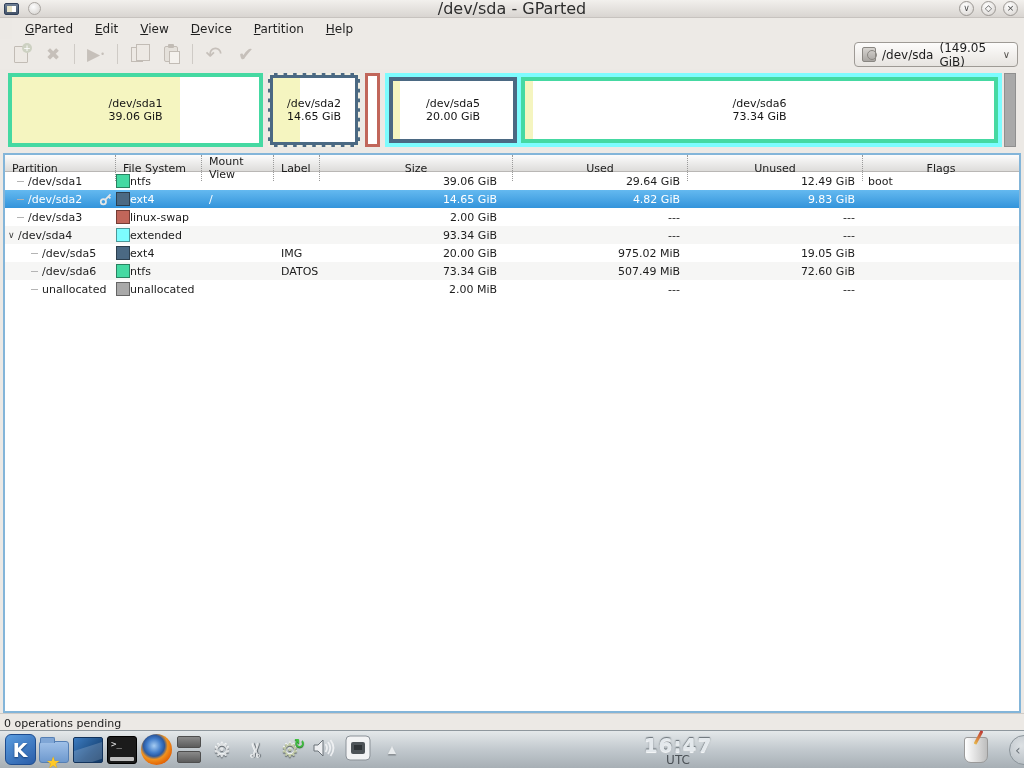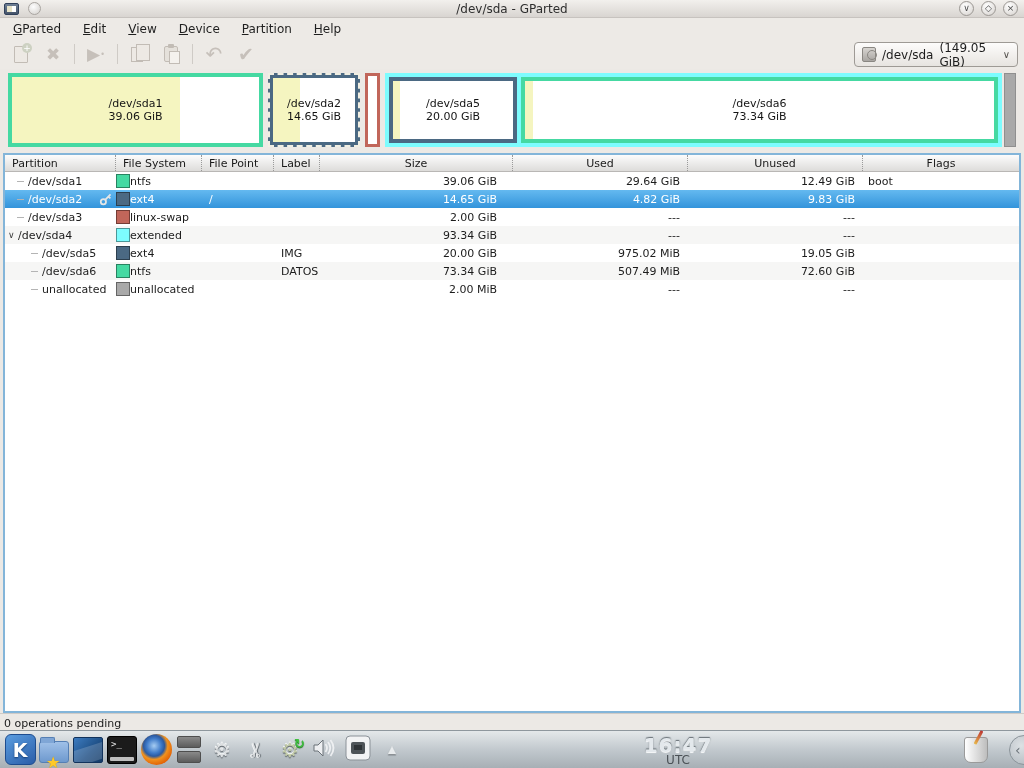--- a/index.html
+++ b/index.html
@@ -7,28 +7,28 @@
   body { font-family:"DejaVu Sans", sans-serif; background:#ECE9E5; color:#1c1c1c; position:relative; }
 
   
   .titlebar { height:18px; background:linear-gradient(#F2F0ED,#D9D5D1); border-bottom:1px solid #C7C3BF;
               display:flex; align-items:center; position:relative; }
   .app-icon { width:15px; height:12px; margin-left:4px; background:linear-gradient(#6f7f95,#45546a);
               border:1px solid #30405a; border-radius:2px; position:relative; }
   .app-icon::after{ content:""; position:absolute; left:2px; top:2px; right:2px; bottom:2px; background:linear-gradient(90deg,#e8e4c8 55%,#ffffff 55%); }
   .tb-circle { width:13px; height:13px; border-radius:50%; margin-left:9px;
                background:radial-gradient(circle at 40% 35%, #fdfdfd, #d2cfcb); border:1px solid #a9a5a1; }
-  .tb-title { position:absolute; left:0; right:0; text-align:center; font-size:12px; color:#2e2e2e; }
+  .tb-title { position:absolute; left:0; right:0; text-align:center; font-size:16px; color:#2e2e2e; }
   .win-controls { margin-left:auto; display:flex; gap:7px; margin-right:6px; z-index:2; }
   .win-btn { width:15px; height:15px; border-radius:50%; border:1px solid #9b9793;
              background:radial-gradient(circle at 40% 30%, #ffffff, #d6d2ce);
              font-size:9px; line-height:13px; text-align:center; color:#4c4c4c; }
 
   
-  .menubar { height:21px; display:flex; align-items:center; padding-left:2px; background:#EDEAE6; }
+  .menubar { height:21px; display:flex; align-items:center; padding-left:2px; background:#EDEAE6;margin-left:12px; }
   .menu-item { font-size:12px; padding:2px 11px; color:#1f1f1f; }
   .menu-item::first-letter { text-decoration:underline; }
 
   
   .toolbar { height:30px; display:flex; align-items:center; padding-left:8px; position:relative; background:#EDEAE6; }
   .tool-btn { width:26px; height:24px; display:flex; align-items:center; justify-content:center; margin-right:6px; position:relative; }
   .tb-sep { width:1px; height:20px; background:#CFCBC6; margin:0 8px 0 2px; }
   .glyph-dis { color:#C6C0BA; font-size:17px; }
   .doc-shape { width:14px; height:17px; background:#EDE9E4; border:1.5px solid #C2BCB5; border-radius:1px; position:relative; }
   .doc-badge { position:absolute; top:-4px; right:-5px; width:10px; height:10px; border-radius:50%; background:#CDD1C2;
@@ -228,21 +228,21 @@
       </div>
     </div>
     <div class="gap2"></div>
     <div class="unalloc-seg" style="background-color: rgb(169, 169, 169);"></div>
   </div>
 
   <div class="table-panel">
     <div class="thead">
       <div class="th">Partition</div>
       <div class="th">File System</div>
-      <div class="th">File Point</div>
+      <div class="th">Mount View</div>
       <div class="th">Label</div>
       <div class="th center">Size</div>
       <div class="th center">Used</div>
       <div class="th center">Unused</div>
       <div class="th center" style="border-right:none">Flags</div>
     </div>
 
     <div class="trow">
       <div class="cell-part">
           <span class="tree-dash ind1"></span>

